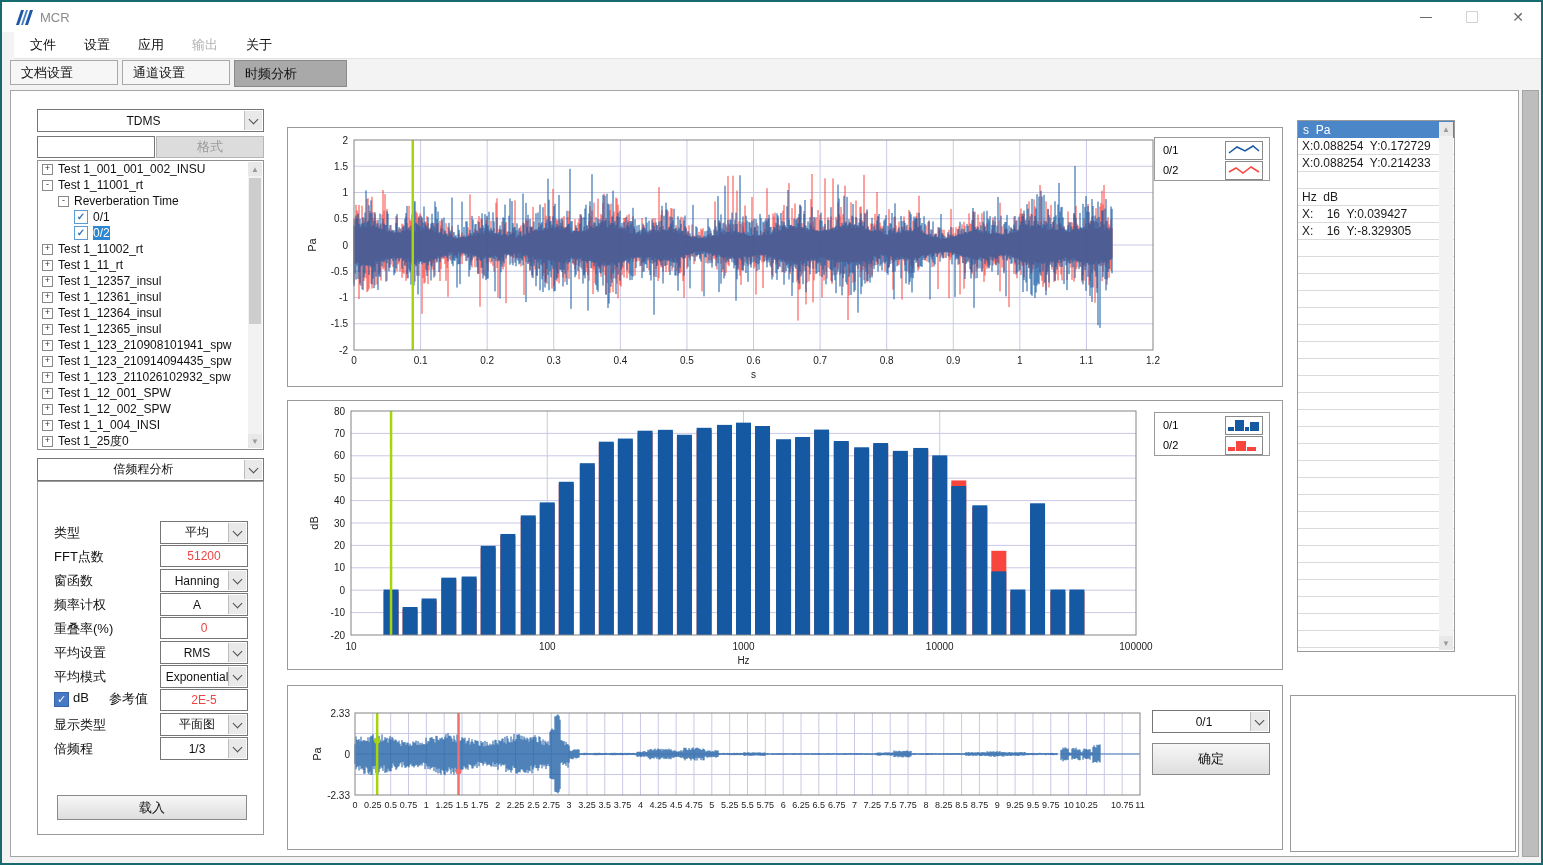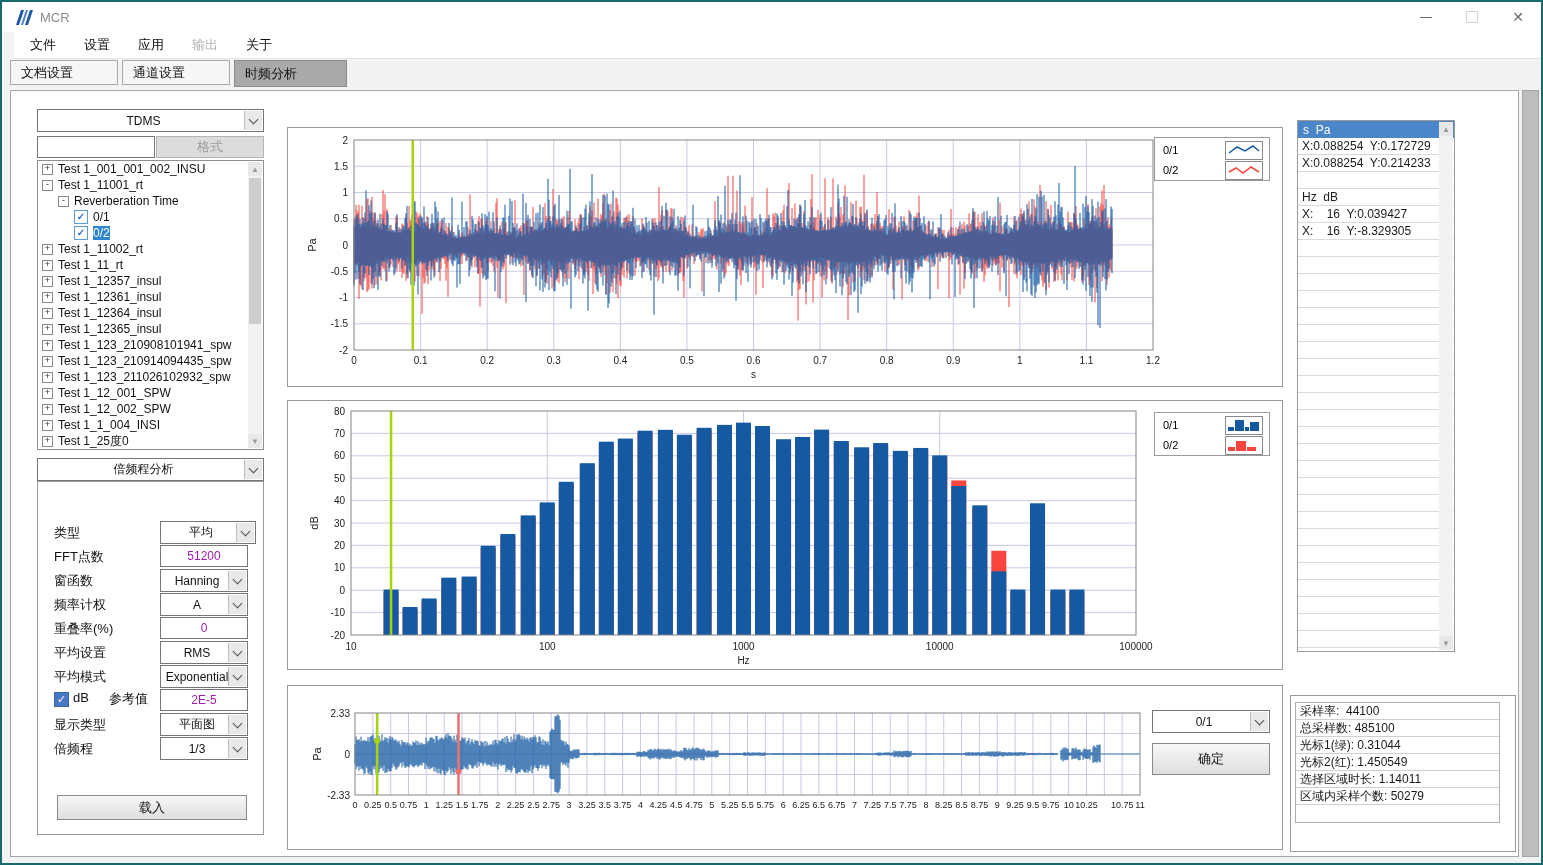--- a/index.html
+++ b/index.html
@@ -26,21 +26,21 @@
   .panel{position:absolute;background:#fff;border:1px solid #9a9a9a;box-sizing:border-box;}
   .combo{position:absolute;background:#fff;border:1px solid #767676;box-sizing:border-box;
     display:flex;align-items:center;justify-content:center;font-size:12px;color:#111;}
   .combo .arrowbox{position:absolute;right:1px;top:1px;bottom:1px;width:17px;background:#e9e9e9;
     border-left:1px solid #bdbdbd;display:flex;align-items:center;justify-content:center;}
   .chev{width:6px;height:6px;border-right:1.6px solid #4d4d4d;border-bottom:1.6px solid #4d4d4d;transform:rotate(45deg);margin-top:-3px;}
   .btn{position:absolute;background:linear-gradient(#f7f7f7,#dedede);border:1px solid #8a8a8a;box-sizing:border-box;
     display:flex;align-items:center;justify-content:center;font-size:13px;color:#111;}
   .btn.disabled{background:#dcdcdc;color:#9b9b9b;border-color:#b5b5b5;}
   .tinput{position:absolute;background:#fff;border:1px solid #767676;box-sizing:border-box;font-size:12px;
-    text-align:center;font-family:"Liberation Sans",sans-serif;color:#a21caf;padding:0;}
+    text-align:center;font-family:"Liberation Sans",sans-serif;color:#ef4444;padding:0;}
   
   .tree{position:absolute;background:#fff;border:1px solid #8f8f8f;box-sizing:border-box;overflow:hidden;}
   .trow{height:16px;display:flex;align-items:center;font-size:12px;color:#111;white-space:pre;}
   .trow .exp{width:9px;height:9px;border:1px solid #898989;background:#fff;font-size:9px;line-height:7px;
     text-align:center;color:#333;margin-right:5px;flex:none;}
   .trow .cb{width:12px;height:12px;border:1px solid #5b9bd5;background:#fff;color:#2f6fbe;font-size:10px;
     line-height:11px;text-align:center;font-weight:bold;margin-right:5px;flex:none;}
   .trow .lab.sel{background:#2e86d0;color:#fff;}
   .vscroll{position:absolute;top:1px;bottom:1px;right:1px;width:14px;background:#f2f2f2;}
   .varrow{position:absolute;left:0;width:14px;height:14px;background:#e8e8e8;color:#9a9a9a;font-size:8px;
@@ -128,21 +128,21 @@
         </div>
       </div>
       <div class="combo" style="left: 35px; top: 456px; width: 227px; height: 23px;">
         <span style="padding-right: 14px;">倍频程分析</span>
         <div class="arrowbox">
           <div class="chev"></div>
         </div>
       </div>
       <div class="panel" style="left: 35px; top: 479px; width: 227px; height: 354px;"></div>
       <div class="flabel" style="left: 52px; top: 522px;">类型</div>
-      <div class="combo" style="left: 158px; top: 519px; width: 96px; height: 23px; justify-content: center;">
+      <div class="combo" style="left: 158px; top: 519px; width: 88px; height: 23px; justify-content: center;">
         <span style="padding-right: 14px;">平均</span>
         <div class="arrowbox">
           <div class="chev"></div>
         </div>
       </div>
       <div class="flabel" style="left: 52px; top: 546px;">FFT点数</div>
       <input class="tinput" value="51200" style="left: 158px; top: 543px; width: 88px; height: 22px;">
       <div class="flabel" style="left: 52px; top: 570px;">窗函数</div>
       <div class="combo" style="left: 158px; top: 567px; width: 88px; height: 23px;">
         <span style="padding-right: 14px;">Hanning</span>
@@ -530,23 +530,15 @@
         <div class="rlrow" style="width: 184px;"></div>
         <div class="rlrow" style="width: 184px;"></div>
         <div class="rlrow" style="width: 184px;"></div>
         <div class="rlrow" style="width: 184px;"></div>
         <div class="vscroll">
           <div class="varrow" style="top: 0px;">▲</div>
           <div class="varrow" style="bottom: 0px;">▼</div>
         </div>
       </div>
       <div class="panel" style="left: 1288px; top: 693px; width: 226px; height: 157px;"></div>
-      <div class="rowlist" style="left: 1293px; top: 700px; width: 205px; height: 121px; border-color: rgb(176, 176, 176);">
-        <div class="rlrow" style="border-color: rgb(207, 207, 207);">采样率:  44100</div>
-        <div class="rlrow" style="border-color: rgb(207, 207, 207);">总采样数: 485100</div>
-        <div class="rlrow" style="border-color: rgb(207, 207, 207);">光标1(绿): 0.31044</div>
-        <div class="rlrow" style="border-color: rgb(207, 207, 207);">光标2(红): 1.450549</div>
-        <div class="rlrow" style="border-color: rgb(207, 207, 207);">选择区域时长: 1.14011</div>
-        <div class="rlrow" style="border-color: rgb(207, 207, 207);">区域内采样个数: 50279</div>
-      </div>
     </div>
 
 </div>
 
 </body></html>

